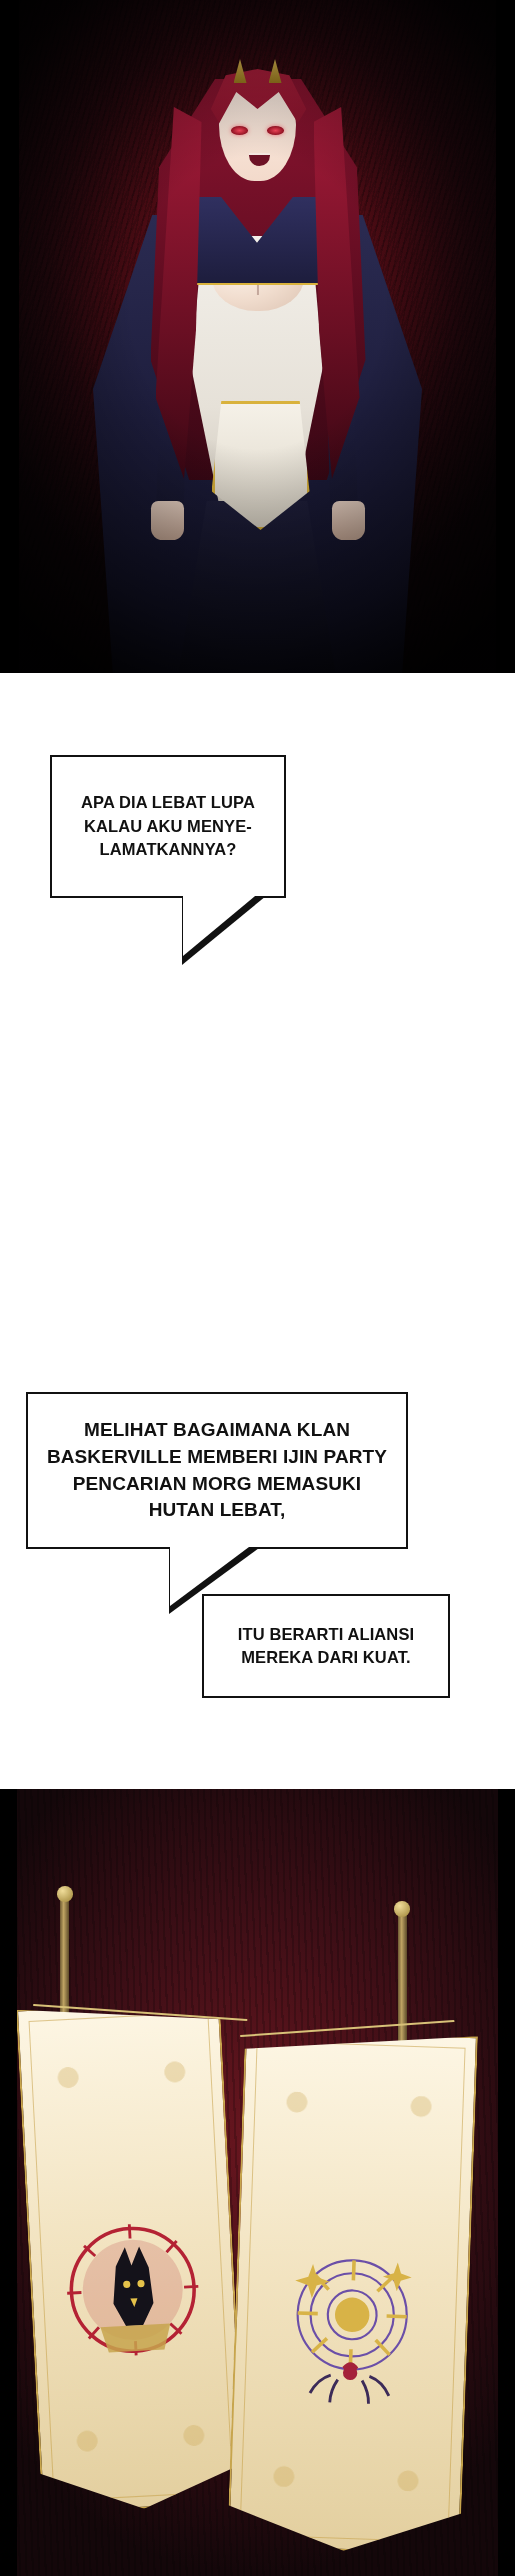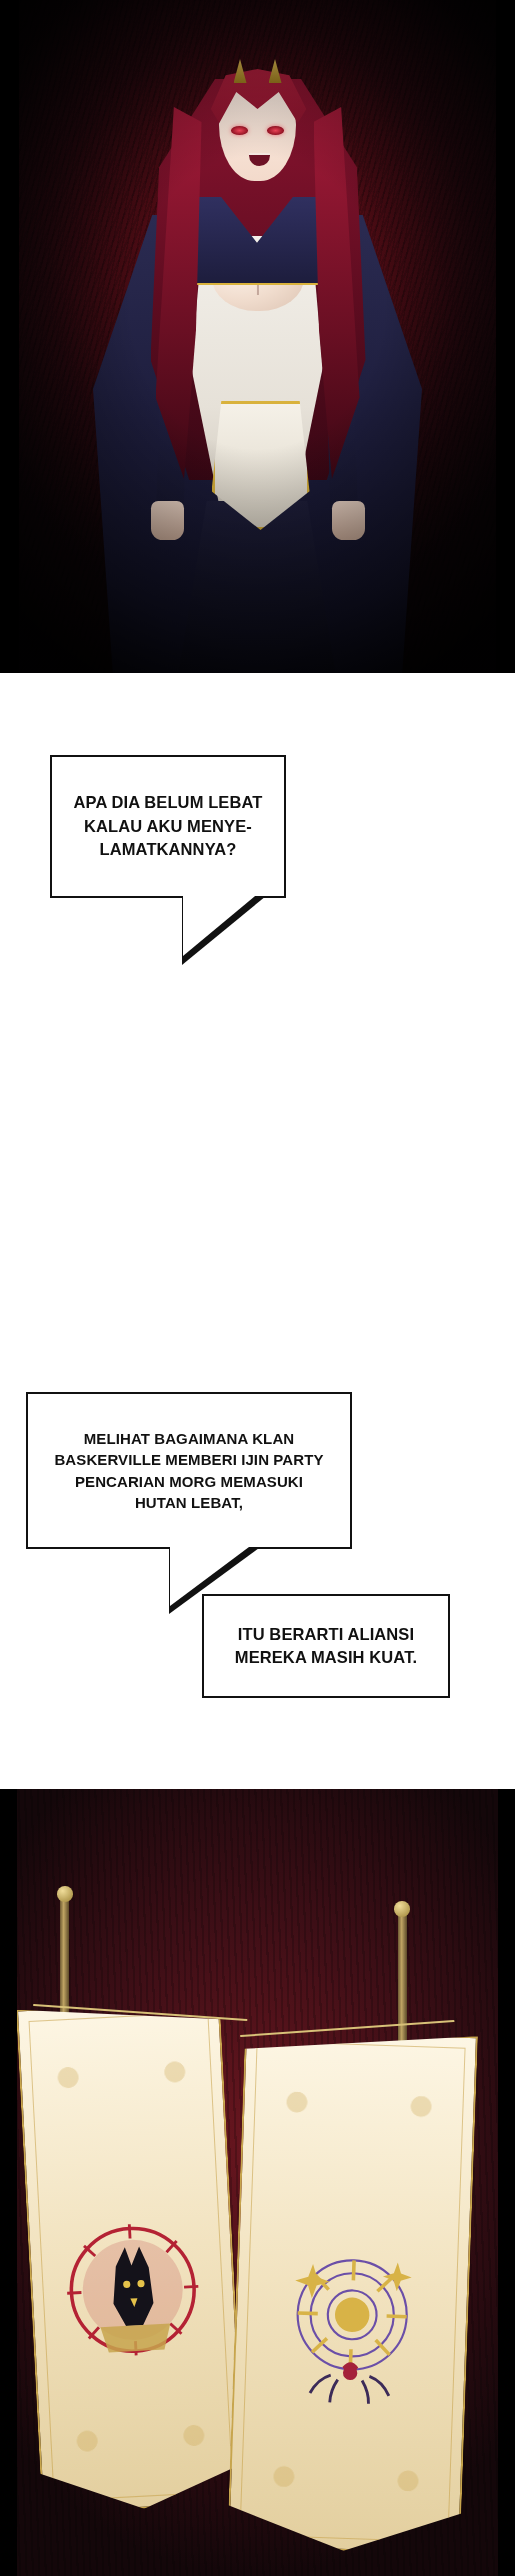--- a/index.html
+++ b/index.html
@@ -338,45 +338,45 @@
     </div>
 
     <div class="art-vig"></div>
     <div class="art-frame-l"></div>
     <div class="art-frame-r"></div>
   </div>
 
   <div class="white-gap" style="top:673px;height:1116px;"></div>
 
   <div class="bubble" style="left:50px; top:755px; width:236px; height:143px; font-size:16.5px;">
-    <span class="txt">APA DIA BELUM LEBAT
+    <span class="txt">APA DIA LEBAT LUPA
 KALAU AKU MENYE-
 LAMATKANNYA?</span>
   </div>
 
   <div class="tail-wrap" style="left:182px; top:896px; width:86px; height:69px;">
     <div class="t-black" style="border-width:0 0 69px 84px; border-color:transparent transparent transparent #111;"></div>
     <div class="t-white" style="left:1.4px; top:-4.3px; border-width:0 0 64px 77px; border-color:transparent transparent transparent #fff;"></div>
   </div>
 
 
-  <div class="bubble" style="left:26px; top:1392px; width:326px; height:157px; font-size:15px;">
+  <div class="bubble" style="left:26px; top:1392px; width:382px; height:157px; font-size:19px;">
     <span class="txt">MELIHAT BAGAIMANA KLAN
 BASKERVILLE MEMBERI IJIN PARTY
 PENCARIAN MORG MEMASUKI
 HUTAN LEBAT,</span>
   </div>
   <div class="tail-wrap" style="left:169px; top:1548px; width:93px; height:66px;">
     <div class="t-black" style="border-width:0 0 66px 90px; border-color:transparent transparent transparent #111;"></div>
     <div class="t-white" style="left:1.4px; top:-4.3px; border-width:0 0 62px 83px; border-color:transparent transparent transparent #fff;"></div>
   </div>
 
   <div class="bubble" style="left:202px; top:1594px; width:248px; height:104px; font-size:16.5px;">
     <span class="txt">ITU BERARTI ALIANSI
-MEREKA MASIH KUAT.</span>
+MEREKA DARI KUAT.</span>
   </div>
 
   <div class="panel-banner">
     <div class="ban-bg"></div>
 
     <div class="pole" style="left:60px; top:107px; height:129px;"></div>
     <div class="pole-cap" style="left:57px; top:97px;"></div>
     <div class="pole" style="left:398px; top:122px; height:136px;"></div>
     <div class="pole-cap" style="left:394px; top:112px;"></div>
 

